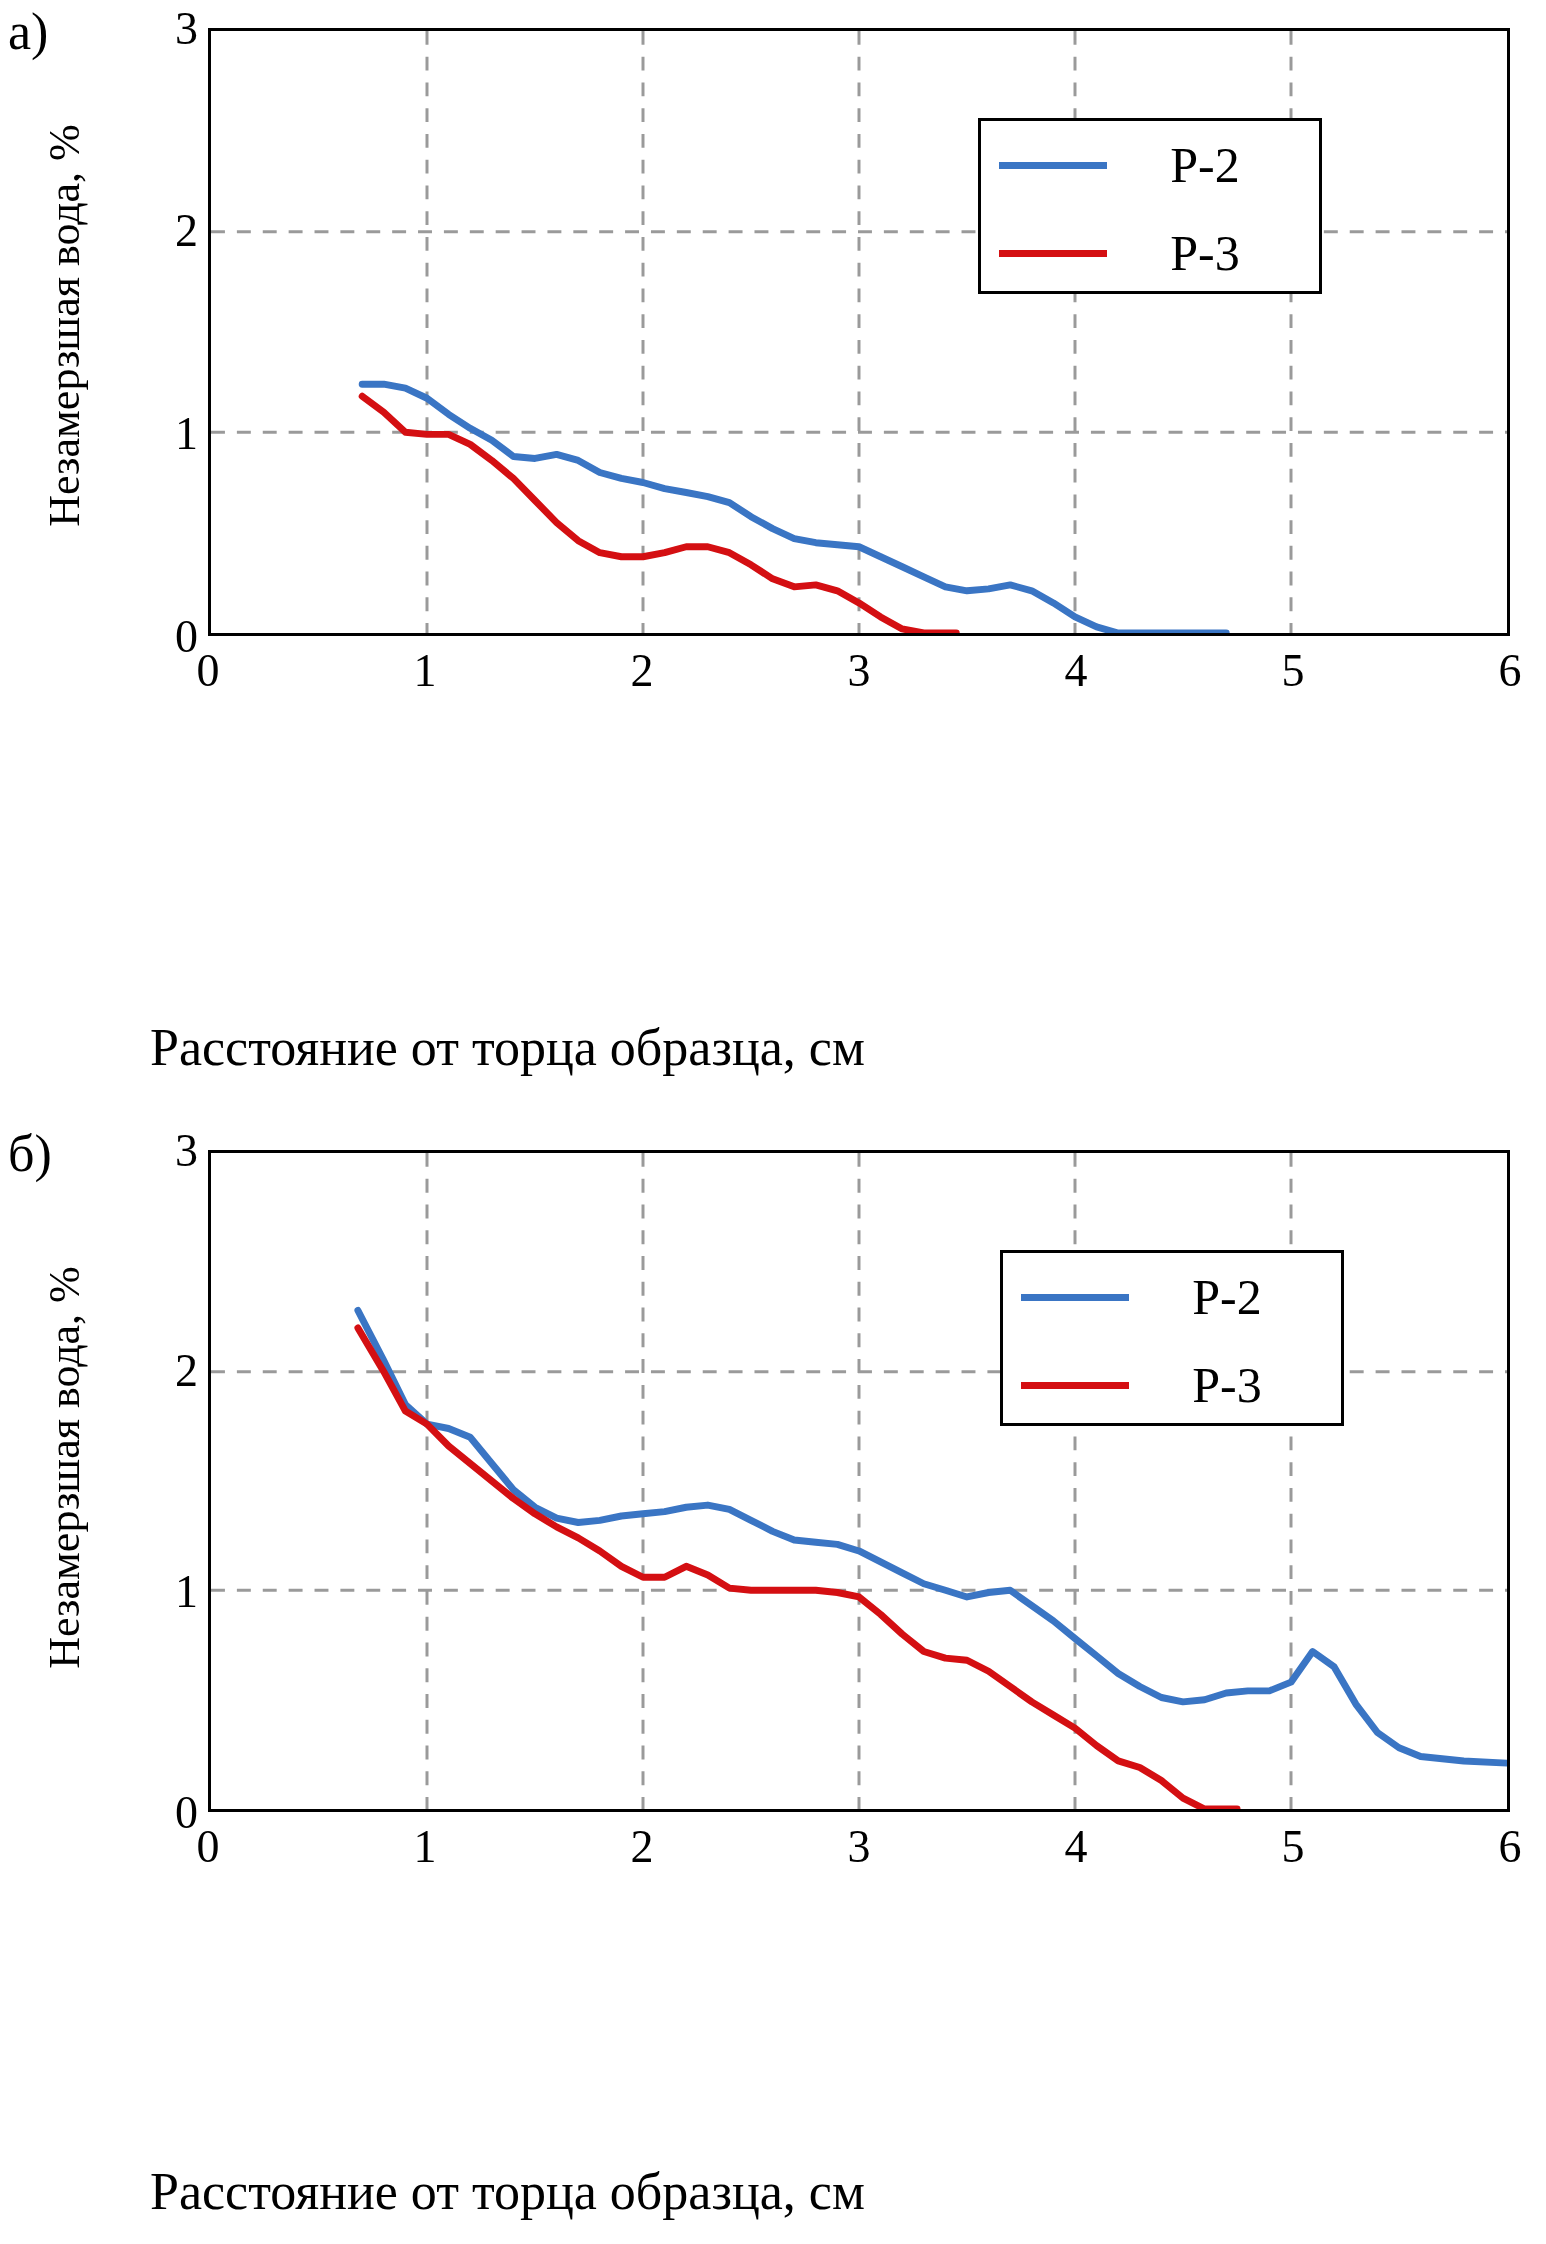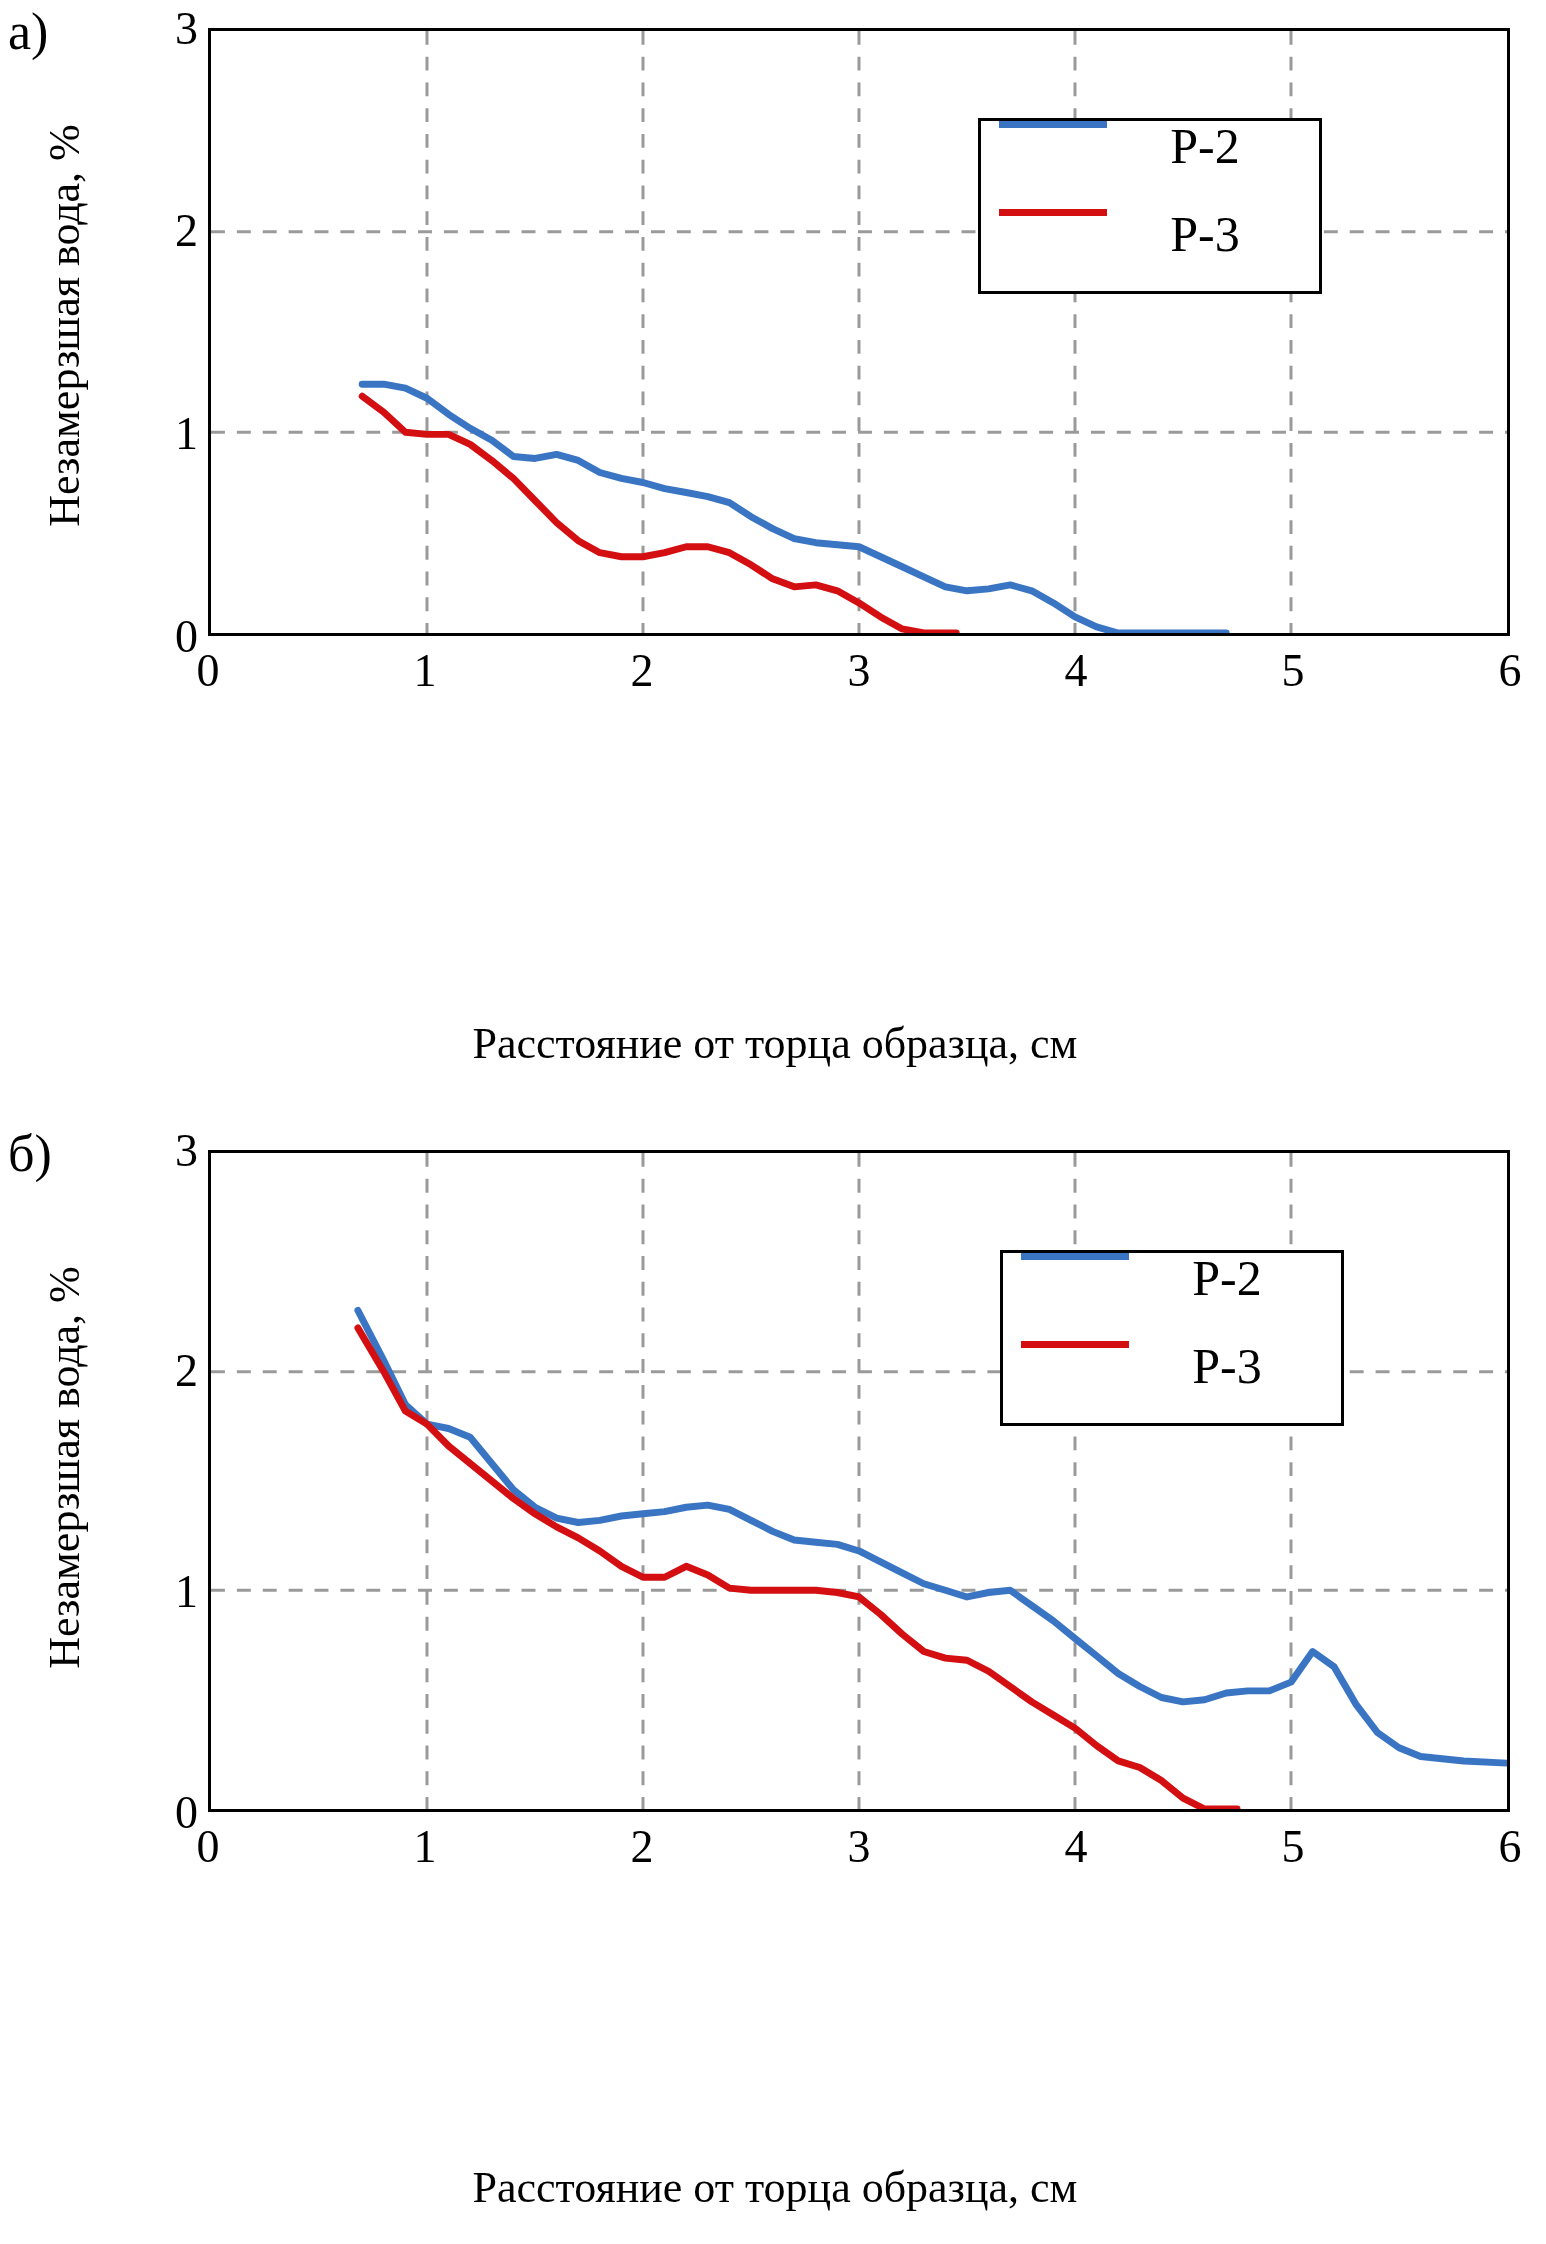--- a/index.html
+++ b/index.html
@@ -48,22 +48,21 @@
     transform: rotate(-90deg);
     transform-origin: center center;
     white-space: nowrap;
   }
   #panel-b .ylabel { top: 320px; }
 
   .xlabel {
     position: absolute;
     left: 150px;
     width: 1250px;
-    text-align: center;
-    font-size: 44px;
+    font-size: 52px;
     white-space: nowrap;
   }
   #panel-a .xlabel { top: 1018px; }
   #panel-b .xlabel { top: 1040px; }
 
   .plot {
     position: absolute;
     border: 3px solid #000;
     box-sizing: border-box;
     background: #fff;
@@ -137,21 +136,21 @@
   #legend-b {
     left: 1000px;
     top: 128px;
     width: 344px;
     height: 176px;
   }
   .legend-row {
     position: relative;
     height: 88px;
     display: flex;
-    align-items: flex-start;
+    align-items: center;
   }
   .legend-swatch {
     width: 108px;
     height: 0;
     border-top: 7px solid #000;
     margin-left: 18px;
   }
   .legend-label {
     flex: 1;
     text-align: center;

